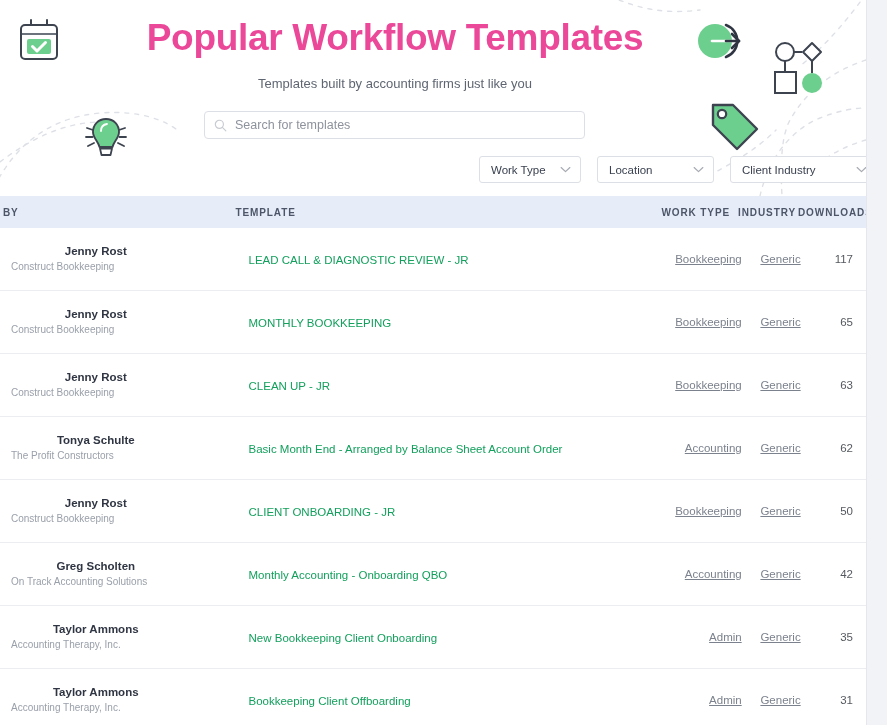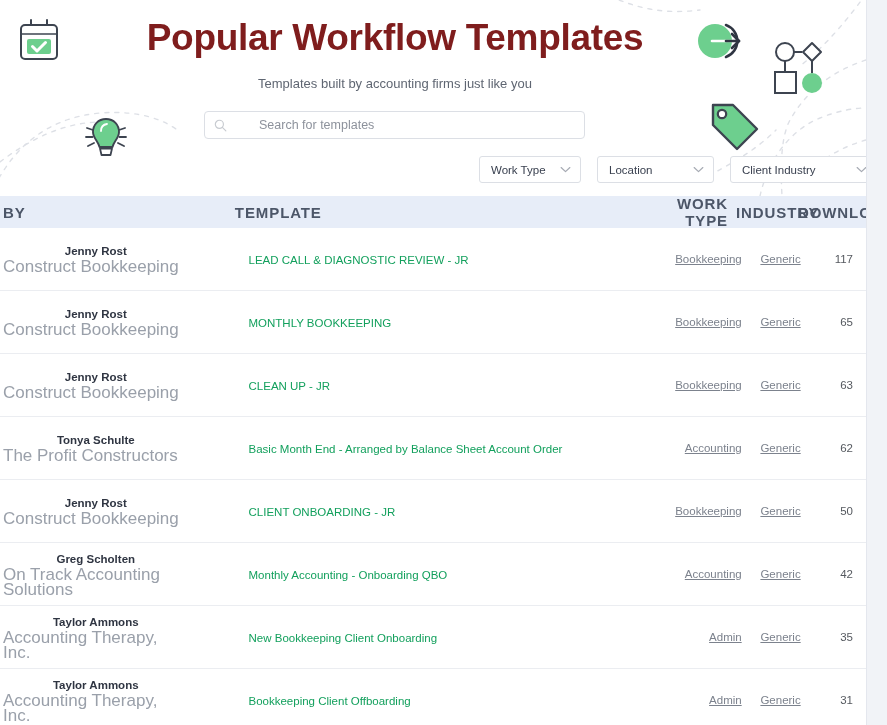--- a/index.html
+++ b/index.html
@@ -41,21 +41,21 @@
     width: 866px; height: 196px;
     pointer-events: none;
   }
 
   .page-title {
     position: absolute;
     top: 16px; left: 0; width: 790px;
     text-align: center;
     font-size: 37px;
     font-weight: bold;
-    color: #7f1d1d;
+    color: #ec4899;
     letter-spacing: -0.3px;
     line-height: 44px;
     white-space: nowrap;
   }
   .page-subtitle {
     position: absolute;
     top: 75px; left: 0; width: 790px;
     text-align: center;
     font-size: 13px;
     color: #5f6672;
@@ -66,21 +66,20 @@
   .search-wrap {
     position: absolute;
     top: 111px; left: 204px;
     width: 381px; height: 28px;
     border: 1px solid #dcdfe5;
     border-radius: 4px;
     background: #fff;
     display: flex;
     align-items: center;
     padding: 0 9px;
-    gap: 24px;
   }
   .search-icon { width: 13px; height: 13px; flex: 0 0 auto; margin-right: 8px; opacity: .55; }
   .search-input {
     border: 0; outline: 0; background: transparent;
     font-family: "Liberation Sans", sans-serif;
     font-size: 12.5px; color: #40454e;
     width: 100%; height: 100%;
   }
   .search-input::placeholder { color: #8d929c; }
 
@@ -109,21 +108,21 @@
   .filter.w3 { width: 147px; }
   .chev { width: 11px; height: 7px; flex: 0 0 auto; margin-left: 8px; opacity: .6; }
 
   
   .table { width: 866px; }
   .thead {
     display: flex;
     align-items: center;
     height: 32px;
     background: #e7edf8;
-    font-size: 15px;
+    font-size: 10px;
     font-weight: bold;
     color: #4c5668;
     letter-spacing: 0.9px;
   }
   .row {
     display: flex;
     align-items: center;
     height: 63px;
     border-bottom: 1px solid #ebedf1;
     background: #fff;
@@ -139,23 +138,24 @@
   .thead .c-down     { padding-right: 28px; }
 
   .by-name {
     font-size: 11.5px;
     font-weight: bold;
     color: #2f3542;
     line-height: 15px;
     text-align: center;
   }
   .by-firm {
-    font-size: 17px;
+    font-size: 10px;
     color: #9aa0aa;
     line-height: 15px;
+    margin-left: 8px;
   }
   .tpl-link {
     font-size: 11.5px;
     font-weight: normal;
     color: #13a05d;
     text-decoration: none;
     cursor: pointer;
     line-height: 15px;
     padding-left: 12px;
   }

